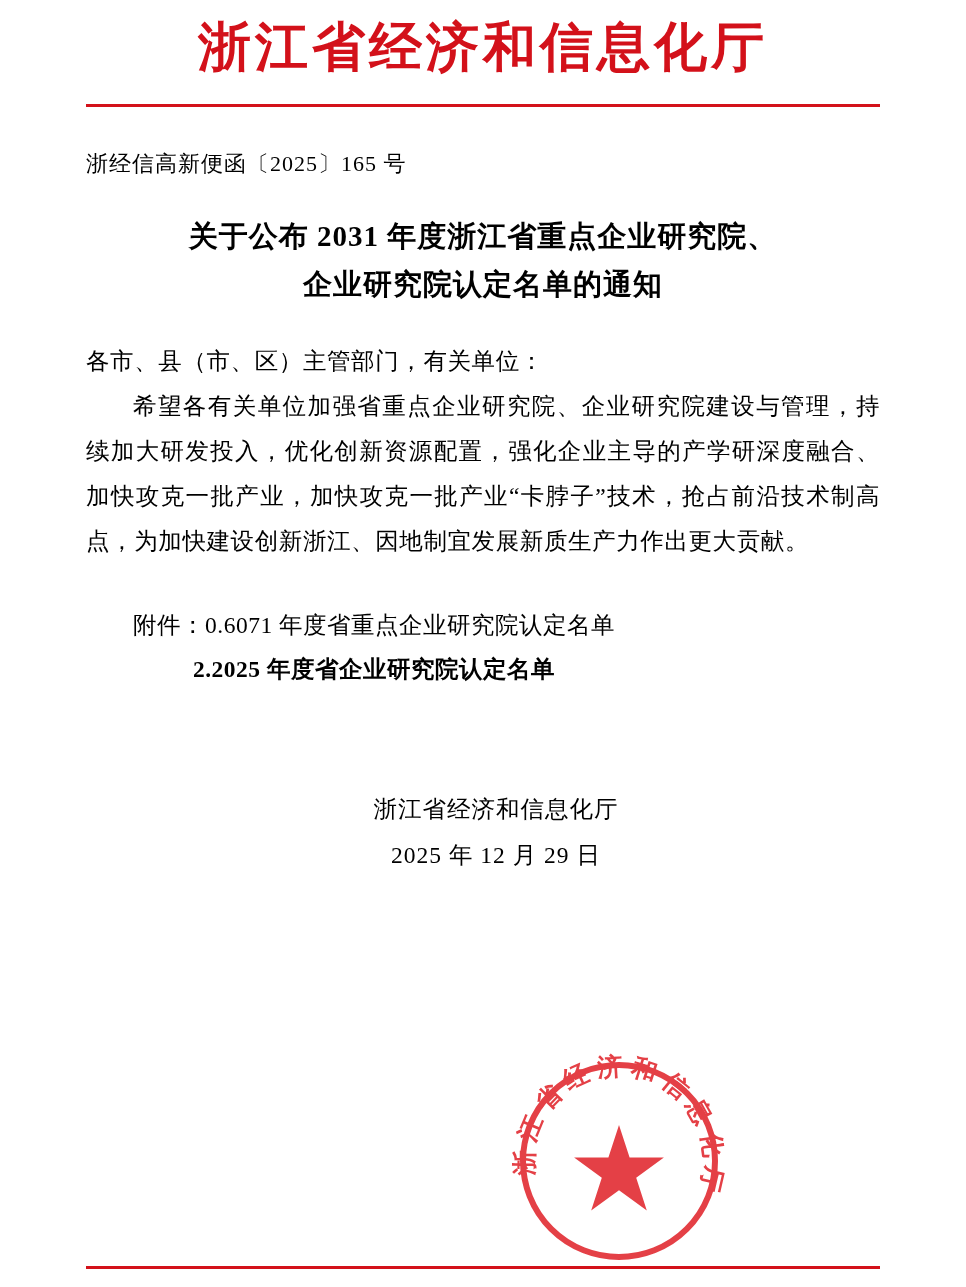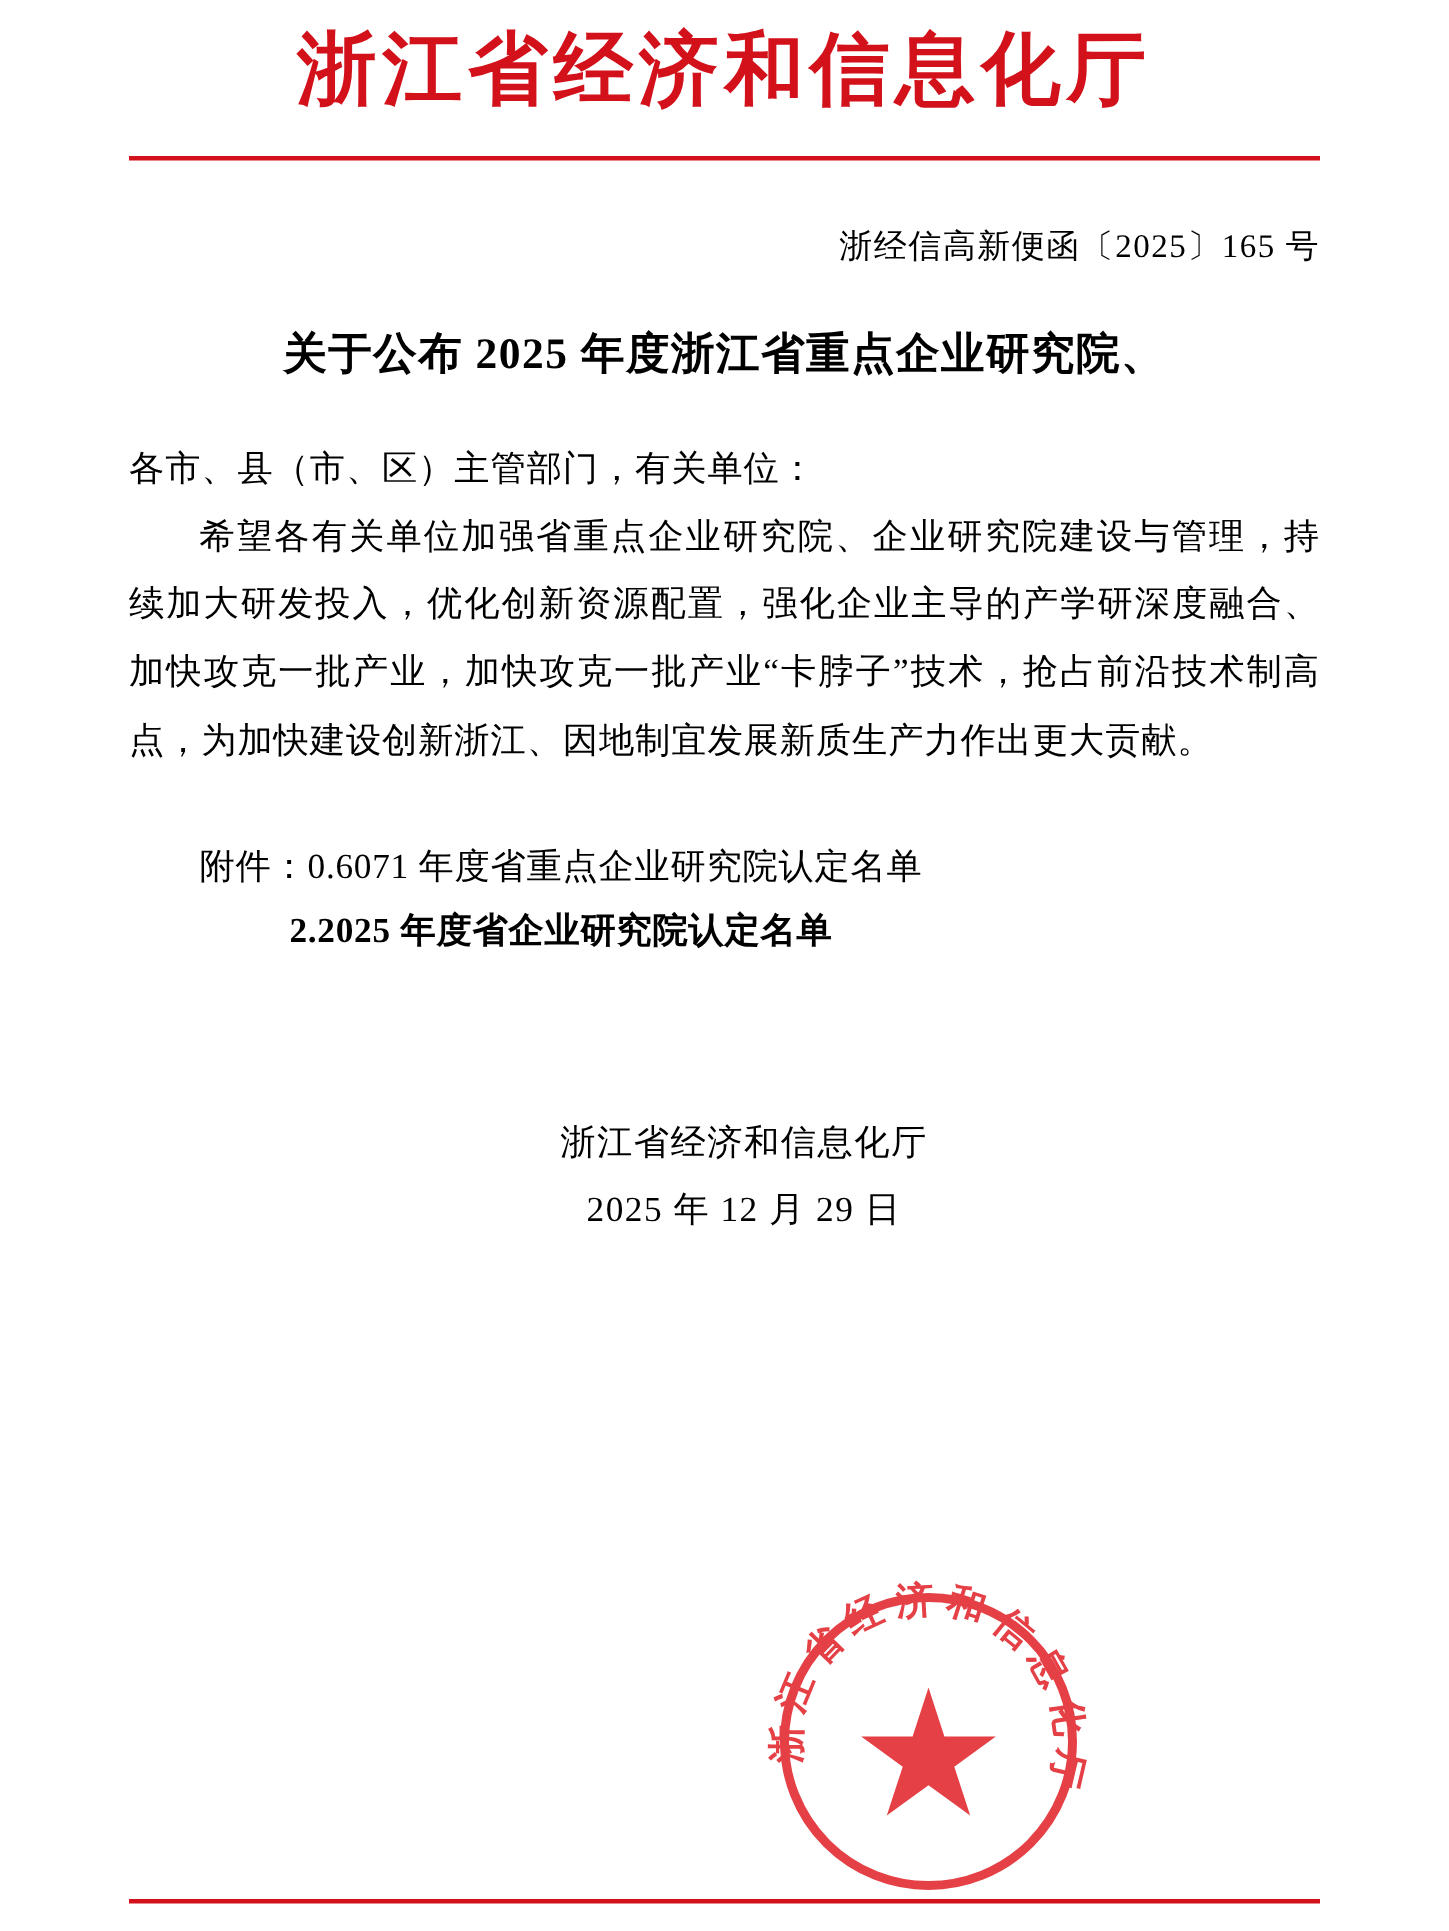--- a/index.html
+++ b/index.html
@@ -39,21 +39,21 @@
     white-space: nowrap;
   }
   .header-rule {
     height: 3px;
     background: #d3111a;
     margin-top: 24px;
   }
 
   
   .doc-number {
-    text-align: right;
+    text-align: left;
     font-size: 22px;
     letter-spacing: 1px;
     margin-top: 42px;
     color: #000;
   }
 
   
   .doc-title {
     text-align: center;
     font-weight: bold;
@@ -140,21 +140,22 @@
 <div class="doc">
 
   <div class="letterhead">
     <div class="letterhead-title">浙江省经济和信息化厅</div>
   </div>
   <div class="header-rule"></div>
 
   <div class="doc-number">浙经信高新便函〔2025〕165 号</div>
 
   <div class="doc-title">
-    <span class="line">关于公布 2025 年度浙江省重点企业研究院、</span>
+    <span class="line">关于公布 2031 年度浙江省重点企业研究院、</span>
+    <span class="line">企业研究院认定名单的通知</span>
   </div>
 
   <div class="body-text">
     <p>各市、县（市、区）主管部门，有关单位：</p>
     <p class="p-indent">希望各有关单位加强省重点企业研究院、企业研究院建设与管理，持续加大研发投入，优化创新资源配置，强化企业主导的产学研深度融合、加快攻克一批产业，加快攻克一批产业“卡脖子”技术，抢占前沿技术制高点，为加快建设创新浙江、因地制宜发展新质生产力作出更大贡献。</p>
   </div>
 
   <div class="attachments">
     <div class="att-line-1">附件：0.6071 年度省重点企业研究院认定名单</div>
     <div class="att-line-2">2.2025 年度省企业研究院认定名单</div>

